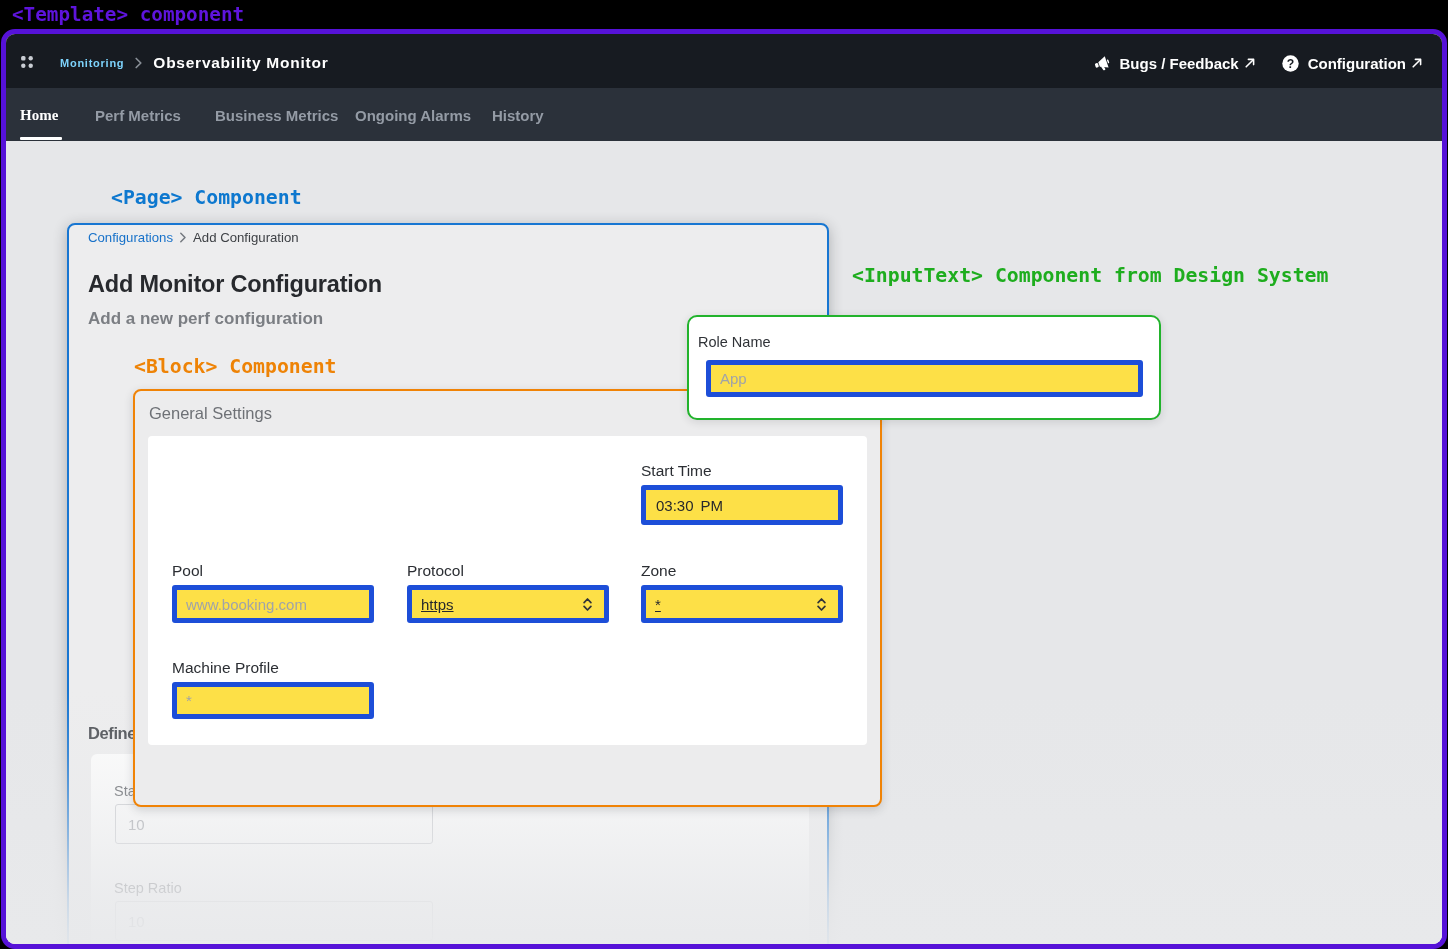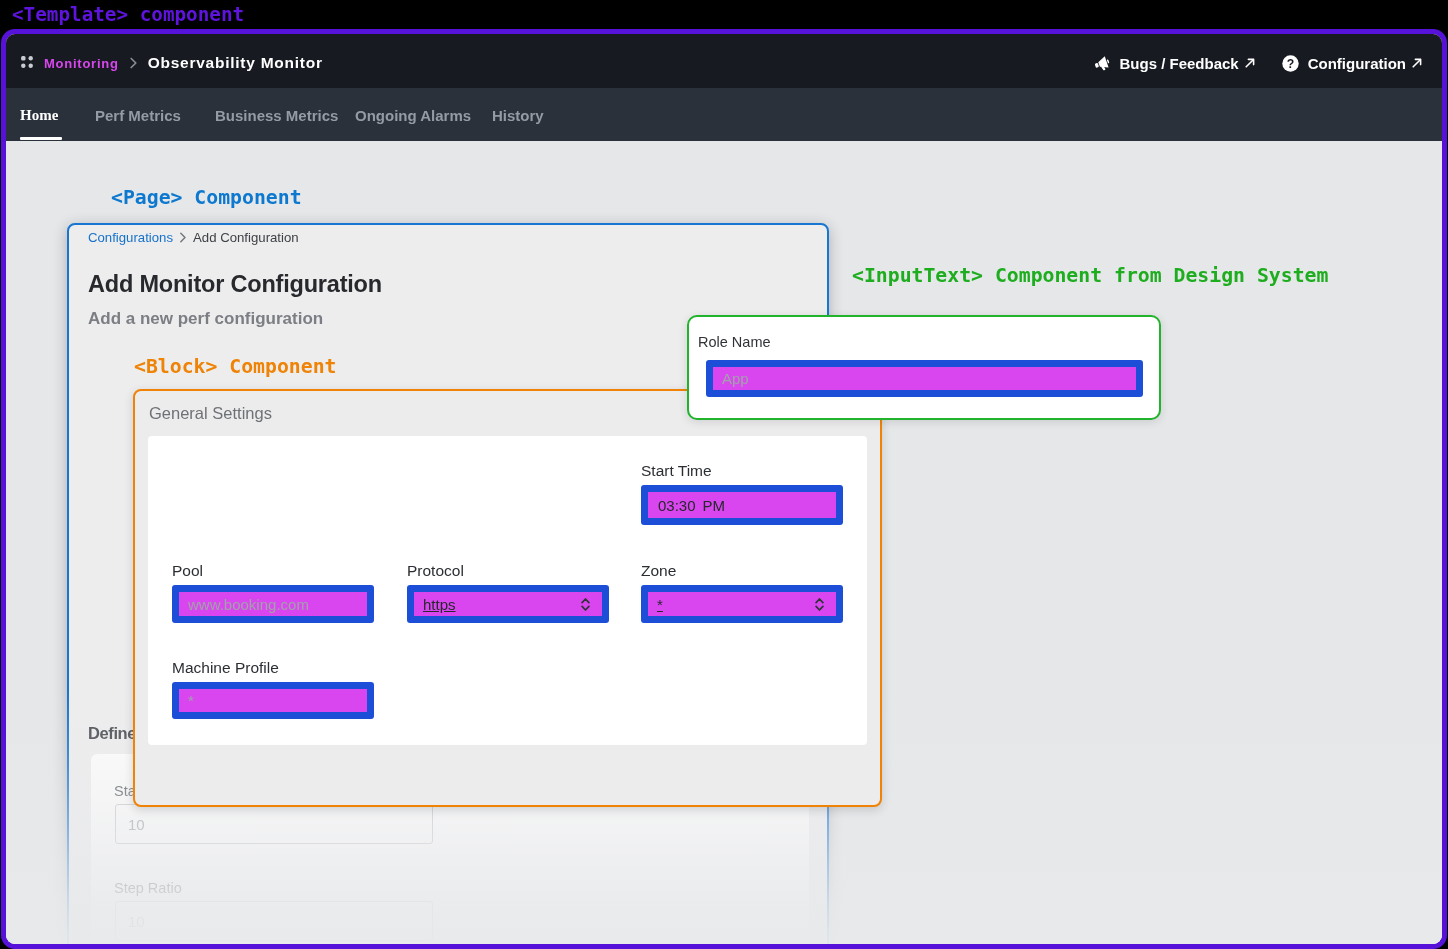--- a/index.html
+++ b/index.html
@@ -19,21 +19,21 @@
     border:5px solid #5612d8; border-radius:14px; background:#e6e7e9; overflow:hidden; }
   .win-inner { position:absolute; left:0; top:0; width:1436px; height:910px; }
 
   .header { position:absolute; left:0; top:0; width:1436px; height:54px; background:#171b21; }
   .tabbar { position:absolute; left:0; top:54px; width:1436px; height:53px; background:#2b313a; }
   .content { position:absolute; left:0; top:107px; width:1436px; height:803px; background:#e6e7e9; }
 
   
   .grid-icon { position:absolute; left:14.5px; top:21.5px; width:12px; height:12px; }
   .hdr-crumb { position:absolute; top:19px; left:38px; height:20px; display:flex; align-items:center; }
-  .hdr-product { color:#d946ef; font-weight:bold; font-size:13px; letter-spacing:0.75px; }
+  .hdr-product { color:#7dd3fc; font-weight:bold; font-size:11px; letter-spacing:0.75px;margin-left:16px; }
   .hdr-sep { margin:0 10px; display:flex; align-items:center; }
   .hdr-page { color:#ffffff; font-weight:bold; font-size:15.5px; letter-spacing:0.75px; }
   .hdr-right { position:absolute; top:19px; right:19px; height:20px; display:flex; align-items:center; }
   .hdr-link { display:flex; align-items:center; color:#fff; font-weight:bold; font-size:15px; }
   .hdr-link .lbl { margin:0 5px 0 9px; }
 
   
   .tab { position:absolute; top:19px; font-size:15px; font-weight:bold; color:#949ba5; }
   .tab.active { color:#fff;font-family:Liberation Serif, serif; }
   .tab-underline { position:absolute; top:49px; height:3px; background:#fff; border-radius:1px; }
@@ -68,21 +68,21 @@
 
   
   .block-box { position:absolute; left:133px; top:389px; width:749px; height:418px;
     background:#ececed; border:2px solid #f08306; border-radius:8px;
     box-shadow:0 3px 10px rgba(40,44,50,0.18); z-index:20; }
   .block-heading { position:absolute; left:14px; top:13px; font-size:16.5px; color:#6e7176; }
   .block-card { position:absolute; left:13px; top:45px; width:719px; height:309px; background:#ffffff; border-radius:4px; }
   .field { position:absolute; width:202px; }
   .field .f-label { position:absolute; left:0; top:-2px; font-size:15.5px; color:#2b2e33; }
   .tbox { position:absolute; left:0; top:21px; width:202px; display:flex; align-items:center;
-    border:7px solid #1d4ed8; border-radius:3px; background:#d946ef; }
+    border:5px solid #1d4ed8; border-radius:3px; background:#fde047; }
   .tbox input { width:100%; height:100%; border:none; outline:none; background:transparent;
     font-size:15px; color:#26282c; padding:0 9px; font-family:"Liberation Sans",sans-serif; }
   .tbox input::placeholder, .ratio-card input::placeholder { color:#a0a3a8; opacity:1; }
   .selbox { justify-content:space-between; padding:0 12px 0 9px; cursor:default; }
   .selbox .val { font-size:15px; color:#26282c;text-decoration:underline; }
 
   
   .green-box { position:absolute; left:687px; top:315px; width:474px; height:105px;
     background:#fff; border:2.8px solid #22b32c; border-radius:10px;
     box-shadow:0 2px 8px rgba(40,44,50,0.14); z-index:30; }

